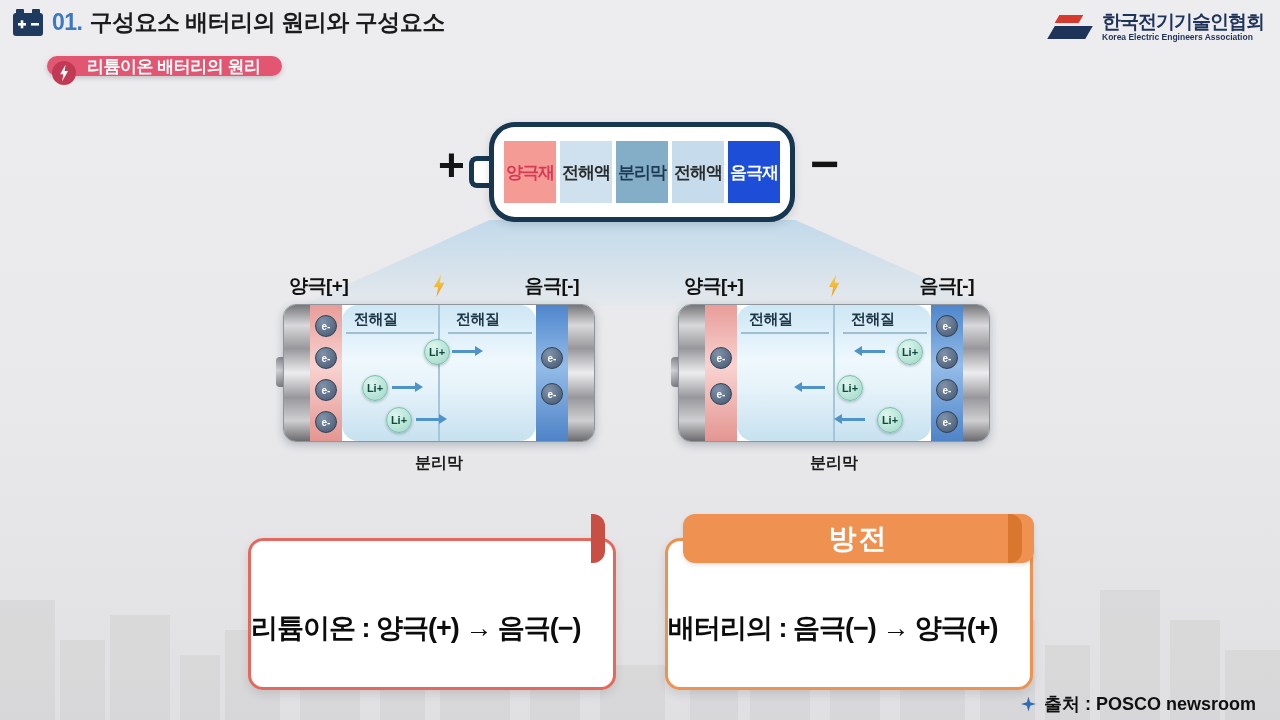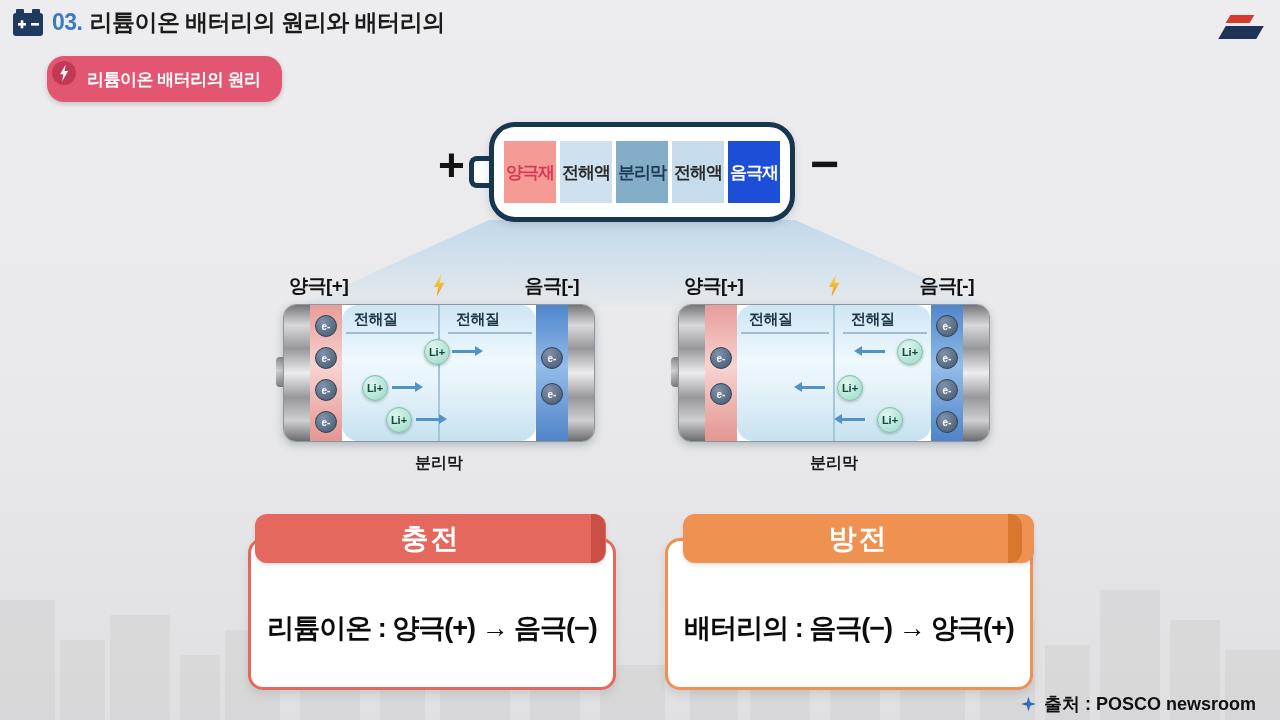--- a/index.html
+++ b/index.html
@@ -16,21 +16,21 @@
   .logo {position:absolute; right:16px; top:12px; display:flex; align-items:center; gap:9px; z-index:5;}
   .logo-mark {position:relative; width:46px; height:30px; display:inline-block;}
   .logo-slash {position:absolute; transform:skewX(-30deg); display:block;}
   .logo-slash.red {left:10px; top:3px; width:24px; height:8px;}
   .logo-slash.navy {left:4px; top:14px; width:38px; height:13px;}
   .logo-text {color:#1e3358; line-height:1.08;}
   .logo-title {font-size:19px; font-weight:800; letter-spacing:-1px;}
   .logo-sub {font-size:8.5px; font-weight:700;}
 
   
-  .badge {position:absolute; left:47px; top:56px; height:46px; border-radius:17px;
+  .badge {position:absolute; left:47px; top:56px; height:20px; border-radius:17px;
           display:flex; align-items:center; padding:0 22px 0 40px;
           box-shadow:0 2px 5px rgba(0,0,0,.18); z-index:5;}
   .badge-circle {position:absolute; left:5px; top:5px; width:24px; height:24px; border-radius:50%;
                  display:flex; align-items:center; justify-content:center;}
   .badge-label {color:#fff; font-size:17px; font-weight:800; letter-spacing:-0.5px;}
   .bolt {display:inline-block; clip-path:polygon(64% 0,18% 57%,45% 57%,34% 100%,84% 38%,55% 38%);}
   .badge-bolt {width:12px; height:17px; background:#ffffff;}
   .cell-bolt {width:16px; height:23px; background:linear-gradient(180deg,#f9d44e,#ed9b21);}
 
   
@@ -79,21 +79,21 @@
   .arrow {position:absolute; width:24px; height:2.5px; background:#4f93c8; z-index:2;}
   .arrow::after {content:""; position:absolute; top:-4.5px; right:-7px;
                  border-left:8px solid #4f93c8; border-top:5.5px solid transparent; border-bottom:5.5px solid transparent;}
   .arrow.left::after {right:auto; left:-7px; border-left:none; border-right:8px solid #4f93c8;}
   .sep-caption {margin-top:11px; text-align:center; font-size:16px; font-weight:700; color:#1a1a1a;}
 
   
   .card {position:absolute; top:514px; width:368px; height:176px;}
   .card-body {position:absolute; left:0; right:0; top:24px; bottom:0; background:#fff;
               border:3px solid #ccc; border-radius:15px; box-sizing:border-box;
-              display:flex; align-items:center; justify-content:center; padding-top:28px;
+              display:flex; align-items:center; padding-top:28px;
               box-shadow:0 4px 10px rgba(0,0,0,.10);}
   .card-text {font-size:27px; font-weight:800; color:#0c0c0c; letter-spacing:-1px;}
   .card-header {position:absolute; left:7px; top:0; width:calc(100% - 17px); height:49px; border-radius:12px;
                 display:flex; align-items:center; justify-content:center; color:#fff;
                 font-size:28px; font-weight:800; z-index:2; letter-spacing:2px;
                 box-shadow:0 2px 4px rgba(0,0,0,.12);}
   .card-fold {position:absolute; top:0; right:11px; width:14px; height:49px;
               border-radius:0 12px 12px 0; z-index:3;}
 
   
@@ -137,30 +137,34 @@
   <div class="page-header">
     <svg width="30" height="28" viewBox="0 0 30 28">
       <rect x="3" y="0" width="8" height="6" rx="1" fill="#1e3a5f"></rect>
       <rect x="19" y="0" width="8" height="6" rx="1" fill="#1e3a5f"></rect>
       <rect x="0" y="4" width="30" height="23" rx="3" fill="#1e3a5f"></rect>
       <rect x="5" y="14" width="8" height="2.6" fill="#ffffff"></rect>
       <rect x="7.7" y="11.3" width="2.6" height="8" fill="#ffffff"></rect>
       <rect x="18" y="14" width="8" height="2.6" fill="#ffffff"></rect>
     </svg>
     <div class="page-title">
-      <span class="page-number">03.</span>
-      <span class="title-text">리튬이온 배터리의 원리와 배터리의</span>
+      <span class="page-number">01.</span>
+      <span class="title-text">구성요소 배터리의 원리와 구성요소</span>
     </div>
   </div>
 
   <div class="logo">
     <span class="logo-mark">
       <span class="logo-slash red" style="background-color: rgb(214, 58, 47);"></span>
       <span class="logo-slash navy" style="background-color: rgb(30, 51, 88);"></span>
     </span>
+    <div class="logo-text">
+      <div class="logo-title">한국전기기술인협회</div>
+      <div class="logo-sub">Korea Electric Engineers Association</div>
+    </div>
   </div>
 
   <div class="badge" style="background-color: rgb(226, 86, 114);">
     <span class="badge-circle" style="background-color: rgb(193, 58, 84);">
       <span class="bolt badge-bolt"></span>
     </span>
     <span class="badge-label">리튬이온 배터리의 원리</span>
   </div>
 
   <span class="plus-sign layer">+</span>
@@ -261,21 +265,20 @@
       </div>
       <div class="cap"></div>
     </div>
     <div class="sep-caption">분리막</div>
   </div>
 
   <div class="card layer" style="left:248px;">
     <div class="card-body" style="border-color: rgb(228, 104, 93);">
       <div class="card-text">리튬이온 : 양극(+) → 음극(−)</div>
     </div>
-    <div class="card-header" style="background-color: rgb(228, 104, 93);">충전</div>
     <div class="card-fold" style="background-color: rgb(201, 79, 69);"></div>
   </div>
 
   <div class="card layer" style="left:665px;">
     <div class="card-body" style="border-color: rgb(239, 145, 80);">
       <div class="card-text">배터리의 : 음극(−) → 양극(+)</div>
     </div>
     <div class="card-header" style="background-color: rgb(239, 145, 80); margin-left: 11px;">방전</div>
     <div class="card-fold" style="background-color: rgb(217, 119, 47);"></div>
   </div>

